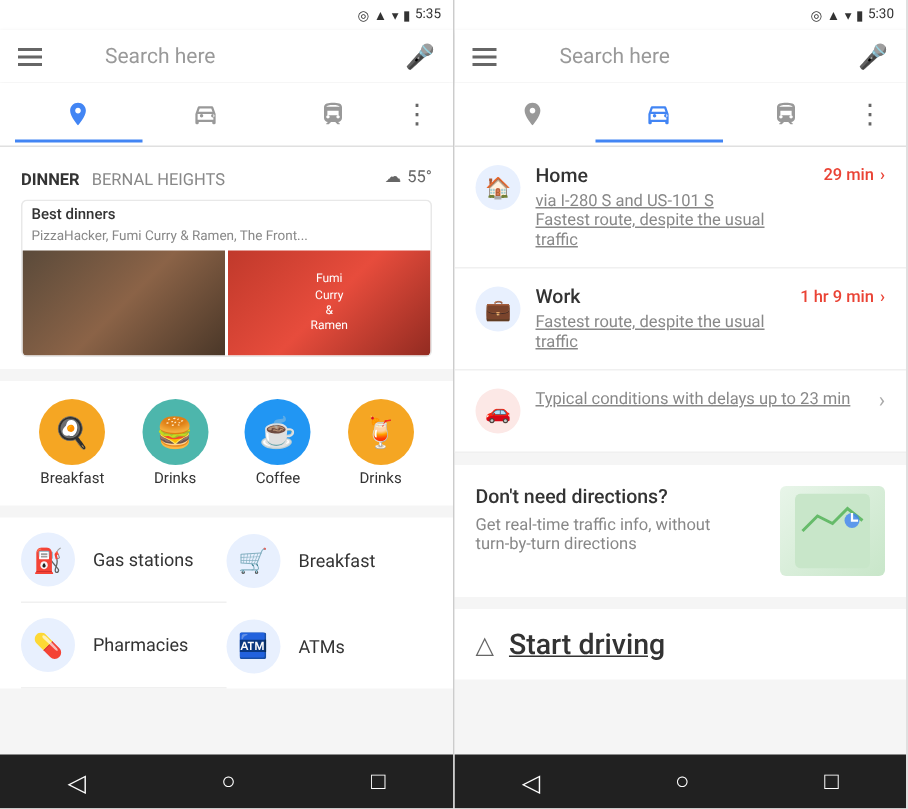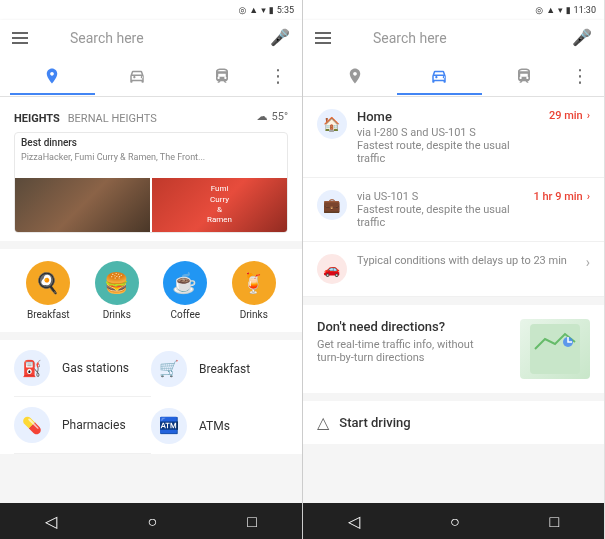--- a/index.html
+++ b/index.html
@@ -147,25 +147,25 @@
     }
     .card-label {
       font-size: 10px;
       color: #333;
       padding: 4px 6px;
       font-weight: 500;
     }
     .card-sub {
       font-size: 9px;
       color: #888;
-      padding: 0 6px 16px;
+      padding: 0 6px 4px;
     }
     .card-images {
       display: flex;
-      height: 54px;
+      height: 70px;
       gap: 2px;
     }
     .img-placeholder {
       flex: 1;
       overflow: hidden;
     }
     .img-placeholder.dark {
       background: linear-gradient(135deg, #5a4a3a 0%, #8b6347 50%, #4a3728 100%);
       position: relative;
     }
@@ -291,20 +291,21 @@
     }
     .dir-title {
       font-size: 13px;
       font-weight: 500;
       color: #333;
       margin-bottom: 2px;
     }
     .dir-subtitle {
       font-size: 11px;
       color: #888;
+      text-decoration: underline;
     }
     .dir-time {
       font-size: 11px;
       font-weight: 500;
       color: #ea4335;
       white-space: nowrap;
       display: flex;
       align-items: center;
       gap: 4px;
     }
@@ -343,23 +344,24 @@
       display: flex;
       align-items: center;
       gap: 10px;
       cursor: pointer;
     }
     .start-icon {
       color: #666;
       font-size: 16px;
     }
     .start-text {
-      font-size: 13px;
+      font-size: 19px;
       color: #333;
       font-weight: 500;
+      text-decoration: underline;
     }
   </style>
 </head>
 <body>
 
 <div class="phone">
 
   <div class="status-bar">
     <div class="status-icons">
       <span>◎</span>
@@ -397,21 +399,21 @@
         </svg>
     </div>
     <div class="nav-more">⋮</div>
   </div>
 
   <div class="content-area">
 
     <div class="dinner-section">
       <div class="dinner-header">
         <div>
-          <span class="dinner-title">HEIGHTS</span>
+          <span class="dinner-title">DINNER</span>
           <span class="dinner-subtitle">BERNAL HEIGHTS</span>
         </div>
         <div class="weather">
           <span>☁</span>
           <span>55°</span>
         </div>
       </div>
       <div class="cards-row">
         <div class="card">
           <div class="card-label">Best dinners</div>
@@ -489,21 +491,21 @@
 </div>
 
 <div class="phone phone-right">
 
   <div class="status-bar">
     <div class="status-icons">
       <span>◎</span>
       <span>▲</span>
       <span>▾</span>
       <span>▮</span>
-      <span>11:30</span>
+      <span>5:30</span>
     </div>
   </div>
 
   <div class="search-bar">
     <div class="hamburger-icon">
       <span></span>
         <span></span>
         <span></span>
     </div>
     <div class="search-input-area">Search here</div>
@@ -542,21 +544,21 @@
         </div>
         <div class="dir-time">
           <span>29 min</span>
           <span>›</span>
         </div>
       </div>
 
       <div class="direction-item">
         <div class="dir-icon work">💼</div>
         <div class="dir-content">
-          <div class="dir-subtitle">via US-101 S</div>
+          <div class="dir-title">Work</div>
           <div class="dir-subtitle">Fastest route, despite the usual traffic</div>
         </div>
         <div class="dir-time">
           <span>1 hr 9 min</span>
           <span>›</span>
         </div>
       </div>
 
       <div class="direction-item">
         <div class="dir-icon traffic">🚗</div>

